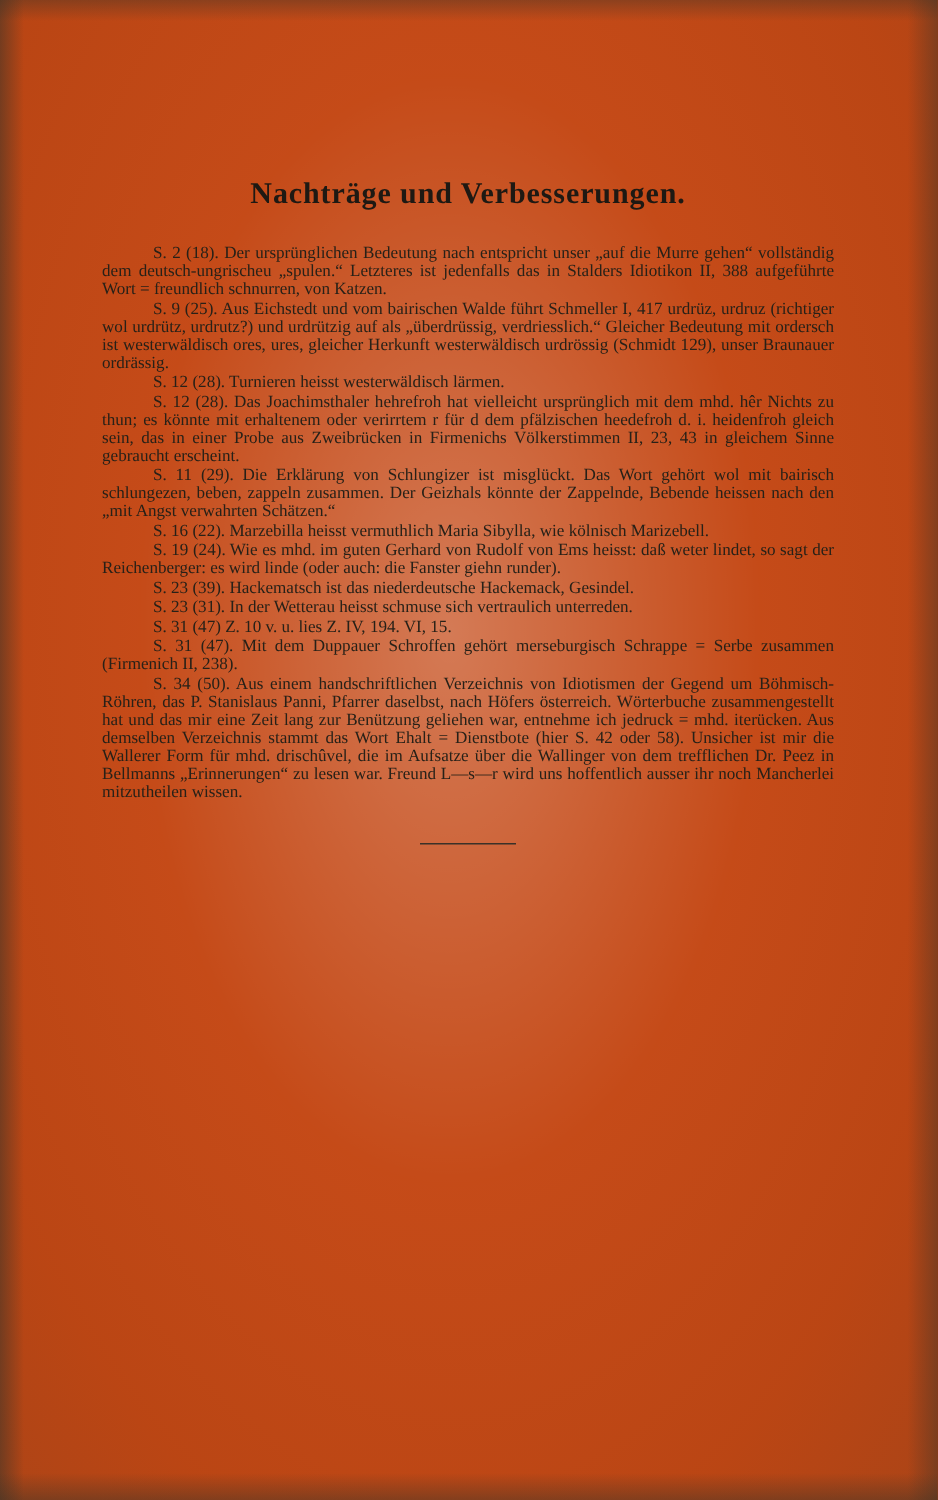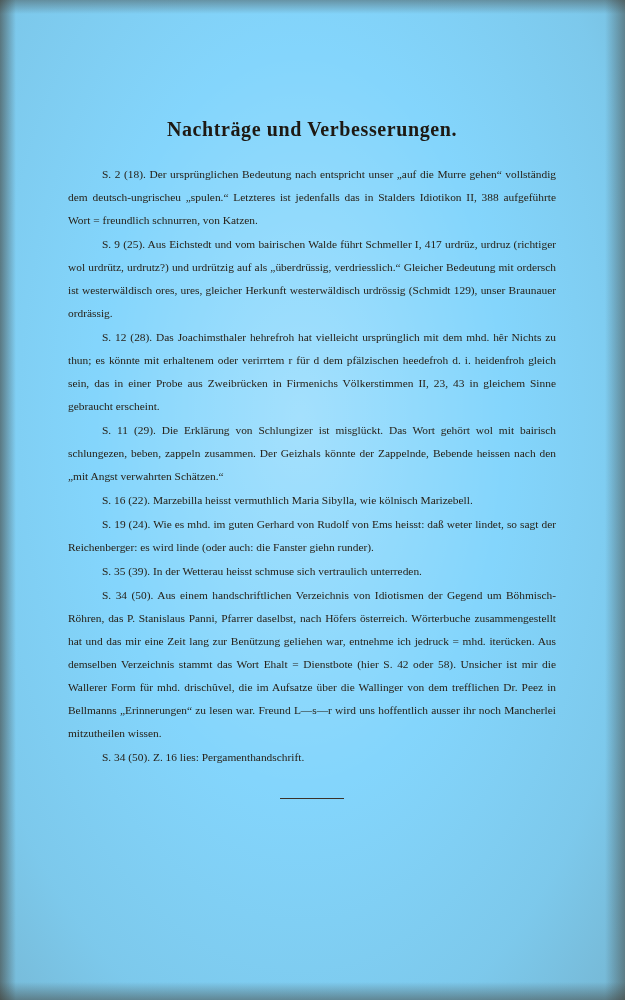--- a/index.html
+++ b/index.html
@@ -12,21 +12,21 @@
     background: #2f2a25;
     font-family: "Liberation Serif", serif;
     overflow: hidden;
   }
   .page {
     position: absolute;
     left: 0;
     top: 0;
     width: 625px;
     height: 1000px;
-    background: #7dd3fc;
+    background: #c2410c;
     box-sizing: border-box;
   }
   
   .page::before {
     content: "";
     position: absolute;
     left: 0; top: 0; right: 0; bottom: 0;
     background:
       radial-gradient(ellipse at 48% 42%, rgba(255,255,255,0.30) 0%, rgba(255,255,255,0.05) 45%, rgba(120,110,90,0.10) 78%, rgba(90,80,62,0.22) 100%);
     pointer-events: none;
@@ -74,21 +74,21 @@
     font-weight: bold;
     text-align: center;
     letter-spacing: 0.6px;
     margin: 0 0 22px 0;
     color: #1e1913;
   }
 
   p.para {
     margin: 0 0 1px 0;
     font-size: 11.4px;
-    line-height: 23px;
+    line-height: 12px;
     text-align: justify;
     text-justify: inter-word;
     text-indent: 34px;
     color: #272118;
     hyphens: manual;
   }
 
   .rule-wrap {
     margin-top: 16px;
     text-align: center;
@@ -108,26 +108,29 @@
   <div class="edge-left"></div>
   <div class="edge-right"></div>
   <div class="edge-bottom"></div>
 
   <div class="content">
 
     <h1 class="title">Nachträge und Verbesserungen.</h1>
 
     <p class="para">S. 2 (18). Der ursprünglichen Bedeutung nach entspricht unser „auf die Murre gehen“ vollständig dem deutsch-ungrischeu „spulen.“ Letzteres ist jedenfalls das in Stalders Idiotikon II, 388 aufgeführte Wort = freundlich schnurren, von Katzen.</p>
     <p class="para">S. 9 (25). Aus Eichstedt und vom bairischen Walde führt Schmeller I, 417 urdrüz, urdruz (richtiger wol urdrütz, urdrutz?) und urdrützig auf als „überdrüssig, verdriesslich.“ Gleicher Bedeutung mit ordersch ist westerwäldisch ores, ures, gleicher Herkunft westerwäldisch urdrössig (Schmidt 129), unser Braunauer ordrässig.</p>
+    <p class="para">S. 12 (28). Turnieren heisst westerwäldisch lärmen.</p>
     <p class="para">S. 12 (28). Das Joachimsthaler hehrefroh hat vielleicht ursprünglich mit dem mhd. hêr Nichts zu thun; es könnte mit erhaltenem oder verirrtem r für d dem pfälzischen heedefroh d. i. heidenfroh gleich sein, das in einer Probe aus Zweibrücken in Firmenichs Völkerstimmen II, 23, 43 in gleichem Sinne gebraucht erscheint.</p>
     <p class="para">S. 11 (29). Die Erklärung von Schlungizer ist misglückt. Das Wort gehört wol mit bairisch schlungezen, beben, zappeln zusammen. Der Geizhals könnte der Zappelnde, Bebende heissen nach den „mit Angst verwahrten Schätzen.“</p>
     <p class="para">S. 16 (22). Marzebilla heisst vermuthlich Maria Sibylla, wie kölnisch Marizebell.</p>
     <p class="para">S. 19 (24). Wie es mhd. im guten Gerhard von Rudolf von Ems heisst: daß weter lindet, so sagt der Reichenberger: es wird linde (oder auch: die Fanster giehn runder).</p>
-    <p class="para">S. 35 (39). In der Wetterau heisst schmuse sich vertraulich unterreden.</p>
+    <p class="para">S. 23 (39). Hackematsch ist das niederdeutsche Hackemack, Gesindel.</p>
+    <p class="para">S. 23 (31). In der Wetterau heisst schmuse sich vertraulich unterreden.</p>
+    <p class="para">S. 31 (47) Z. 10 v. u. lies Z. IV, 194. VI, 15.</p>
+    <p class="para">S. 31 (47). Mit dem Duppauer Schroffen gehört merseburgisch Schrappe = Serbe zusammen (Firmenich II, 238).</p>
     <p class="para">S. 34 (50). Aus einem handschriftlichen Verzeichnis von Idiotismen der Gegend um Böhmisch-Röhren, das P. Stanislaus Panni, Pfarrer daselbst, nach Höfers österreich. Wörterbuche zusammengestellt hat und das mir eine Zeit lang zur Benützung geliehen war, entnehme ich jedruck = mhd. iterücken. Aus demselben Verzeichnis stammt das Wort Ehalt = Dienstbote (hier S. 42 oder 58). Unsicher ist mir die Wallerer Form für mhd. drischûvel, die im Aufsatze über die Wallinger von dem trefflichen Dr. Peez in Bellmanns „Erinnerungen“ zu lesen war. Freund L—s—r wird uns hoffentlich ausser ihr noch Mancherlei mitzutheilen wissen.</p>
-    <p class="para">S. 34 (50). Z. 16 lies: Pergamenthandschrift.</p>
 
     <div class="rule-wrap">
       <span class="rule"></span>
     </div>
 
   </div>
 </div>
 
 </body></html>

